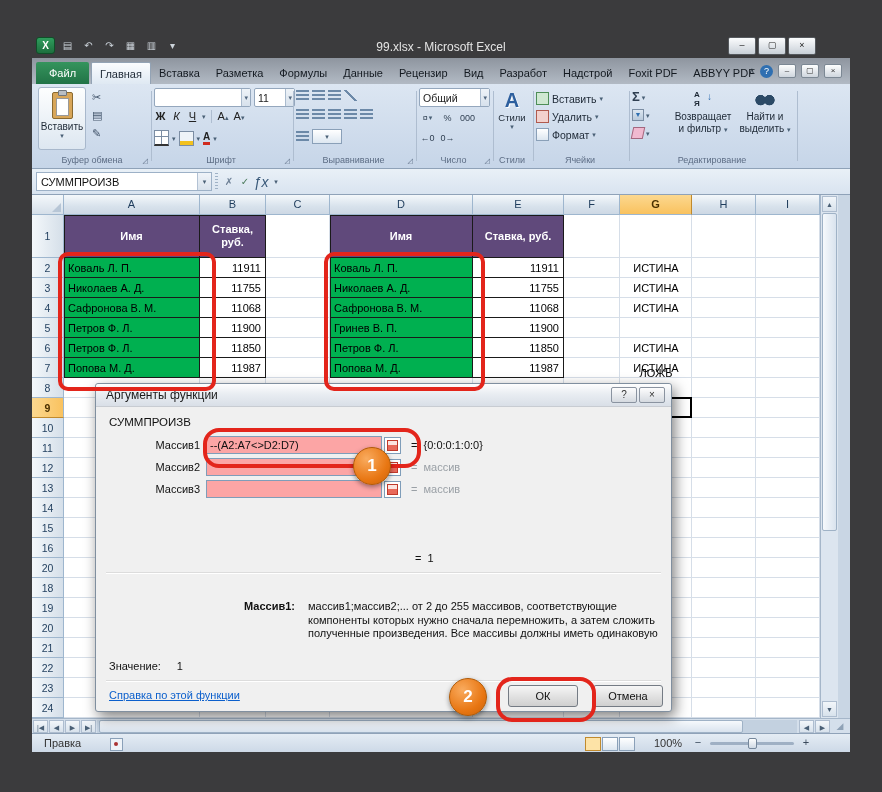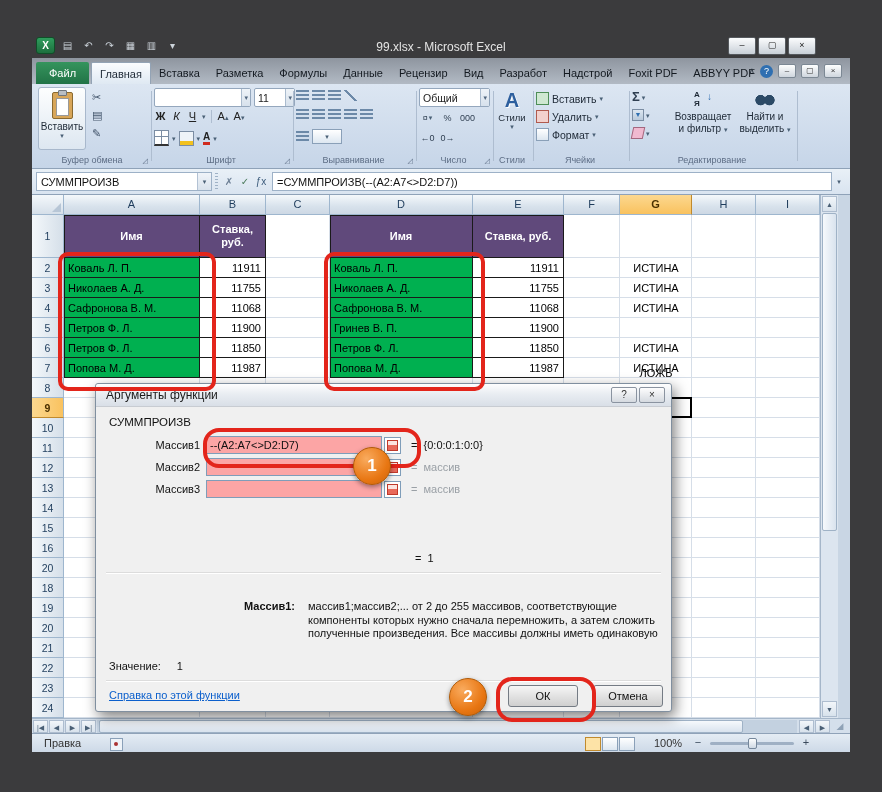--- a/index.html
+++ b/index.html
@@ -67,21 +67,21 @@
   .sort-ic{position:relative;width:18px;height:18px;font-size:8px;font-weight:bold;color:#1d2835;line-height:9px;text-align:left;}
   .sort-ic .ar{position:absolute;right:0;top:2px;font-size:10px;color:#2f6fb1;font-weight:normal;}
   .bino{width:20px;height:13px;background:radial-gradient(circle at 28% 55%,#2c4a66 5px,transparent 5.5px),radial-gradient(circle at 72% 55%,#2c4a66 5px,transparent 5.5px);}
   
   #fbar{position:absolute;left:32px;top:169px;width:818px;height:26px;background:linear-gradient(#e9f0f7,#d9e4f0);border-bottom:1px solid #8fa2b8;display:flex;align-items:center;padding:0 4px;box-sizing:border-box;}
   #namebox{width:176px;height:19px;background:#fff;border:1px solid #9db1c7;display:flex;align-items:center;font-size:11px;padding-left:4px;box-sizing:border-box;color:#111;}
   .nb-ca{margin-left:auto;width:13px;height:100%;background:linear-gradient(#f0f4f9,#d9e2ec);border-left:1px solid #b3c2d4;font-size:7px;display:flex;align-items:center;justify-content:center;color:#4a6076;}
   .fb-sep{width:3px;height:17px;margin:0 3px;background:repeating-linear-gradient(to bottom,#9fb2c6 0 1px,transparent 1px 3px);}
   .fb-btn{width:16px;text-align:center;font-size:10px;color:#6e8196;}
   .fb-btn.ok{color:#4a7a5a;}
-  .fb-btn.fx{color:#3a5a7a;font-size:10px;}
+  .fb-btn.fx{font-style:italic;color:#3a5a7a;font-size:14px;}
   #fx-input{flex:1;height:19px;background:#fff;border:1px solid #9db1c7;margin-left:3px;font-size:11px;display:flex;align-items:center;padding-left:4px;box-sizing:border-box;color:#111;}
   .fb-exp{width:14px;text-align:center;font-size:7px;color:#4a6076;}
   
   #corner{position:absolute;left:32px;top:195px;width:32px;height:20px;background:linear-gradient(#f4f8fb,#d5dfe9);border-right:1px solid #9eb6ce;border-bottom:1px solid #9eb6ce;box-sizing:border-box;}
   #corner::after{content:"";position:absolute;right:2px;bottom:2px;border-left:9px solid transparent;border-bottom:9px solid #b7c6d6;}
   #colheads{position:absolute;left:64px;top:195px;height:20px;display:flex;}
   .ch{height:20px;border-right:1px solid #9eb6ce;border-bottom:1px solid #9eb6ce;background:linear-gradient(#f4f8fb,#d8e2ec 60%,#cdd8e4);font-size:11px;color:#1e3c5c;text-align:center;line-height:19px;box-sizing:border-box;}
   .ch.sel{background:linear-gradient(#fcd88f,var(--selcol,#F9C25F));border-right-color:#c08a2e;color:#4a3000;font-weight:bold;}
   #rowheads{position:absolute;left:32px;top:215px;width:32px;}
   .rh{border-bottom:1px solid #9eb6ce;border-right:1px solid #9eb6ce;background:linear-gradient(90deg,#f4f8fb,#d5dfe9);font-size:10.5px;color:#1e3c5c;display:flex;align-items:center;justify-content:center;box-sizing:border-box;}
@@ -349,23 +349,20 @@
 
 <div id="fbar">
   <div id="namebox">
     <span>СУММПРОИЗВ</span>
     <span class="nb-ca">▾</span>
   </div>
   <div class="fb-sep"></div>
   <span class="fb-btn">✗</span>
   <span class="fb-btn ok">✓</span>
   <span class="fb-btn fx">ƒx</span>
-  <div id="fx-input">
-      <span>=СУММПРОИЗВ(--(A2:A7&lt;&gt;D2:D7))</span>
-    </div>
   <span class="fb-exp">▾</span>
 </div>
 
 <div id="corner"></div>
 <div id="colheads">
     <div class="ch" style="width: 136px;">A</div>
     <div class="ch" style="width: 66px;">B</div>
     <div class="ch" style="width: 64px;">C</div>
     <div class="ch" style="width: 143px;">D</div>
     <div class="ch" style="width: 91px;">E</div>

